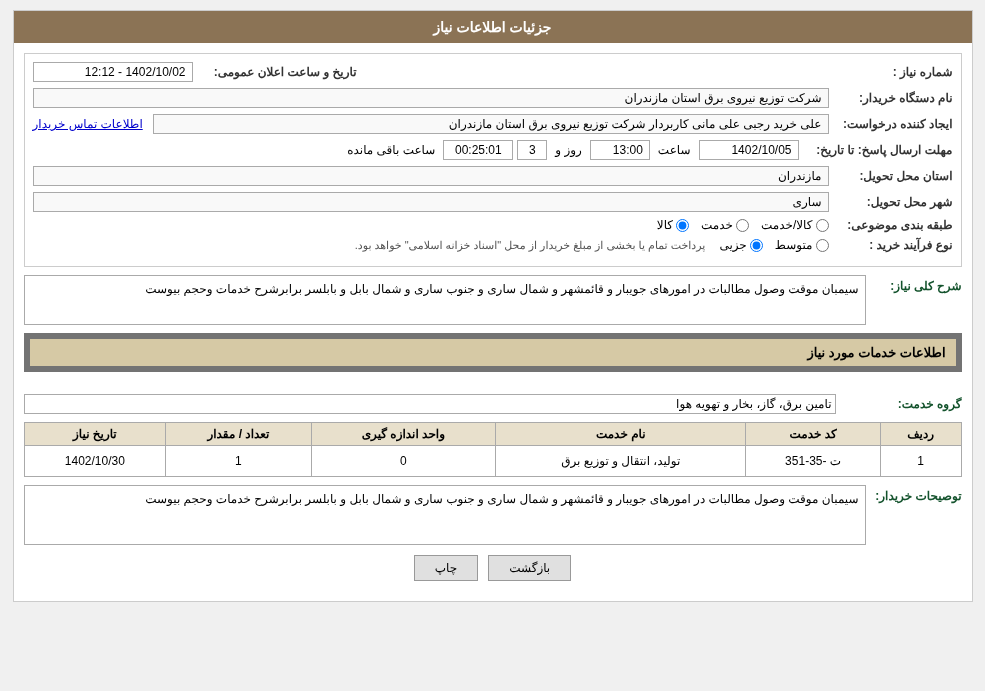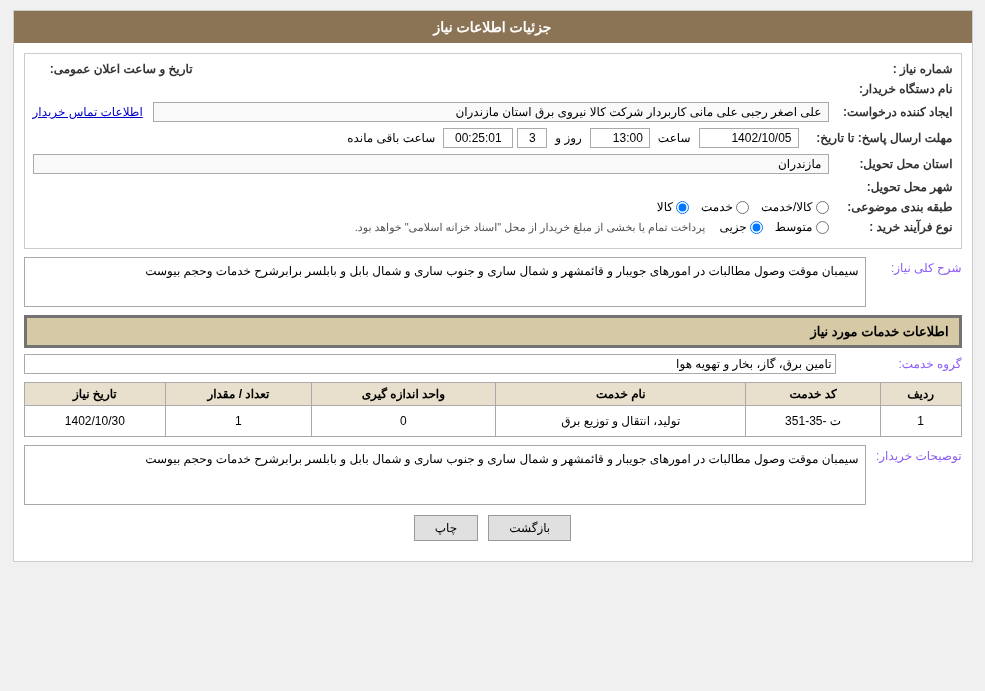--- a/index.html
+++ b/index.html
@@ -71,25 +71,25 @@
       align-items: center;
       gap: 12px;
     }
     .radio-item {
       display: flex;
       align-items: center;
       gap: 3px;
     }
     .section-header {
       background: #d6c9a5;
-      border: 3px solid #737373;
+      border: 6px solid #737373;
       padding: 6px 10px;
       font-weight: bold;
       font-size: 13px;
-      margin-bottom: 6px;
+      margin-bottom: 22px;
     }
     .services-table {
       width: 100%;
       border-collapse: collapse;
       margin-bottom: 8px;
     }
     .services-table th {
       background: #e8e0cc;
       border: 1px solid #aaa;
       padding: 4px 8px;
@@ -155,22 +155,22 @@
       direction: rtl;
       text-align: right;
     }
     .service-group-row {
       display: flex;
       align-items: center;
       gap: 6px;
       margin-bottom: 8px;
     }
     .colon-sep {
-      color: #8b5cf6;
-      font-weight: normal;
+      color: #14532d;
+      font-weight: bold;
     }
     .full-width-box {
       border: 1px solid #aaa;
       background: #fff;
       padding: 2px 3px;
       flex: 1;
       min-height: 20px;
     }
   </style>
 </head>
@@ -182,29 +182,31 @@
   </div>
 
   <div class="content">
 
     <div class="form-section">
 
       <div class="form-row">
         <span class="field-label">شماره نیاز :</span>
         <span style="flex:1;"></span>
         <span class="field-label" style="min-width:160px;">تاریخ و ساعت اعلان عمومی:</span>
+        <div class="small-box" style="min-width:160px;">1402/10/02 - 12:12</div>
       </div>
 
       <div class="form-row">
         <span class="field-label">نام دستگاه خریدار:</span>
+        <div class="field-value field-value-readonly">شرکت توزیع نیروی برق استان مازندران</div>
       </div>
 
       <div class="form-row">
         <span class="field-label">ایجاد کننده درخواست:</span>
-        <div class="field-value field-value-readonly">علی اصغر رجبی علی مانی کاربردار شرکت کالا نیروی برق استان مازندران</div>
+        <div class="field-value field-value-readonly">علی خرید رجبی علی مانی کاربردار شرکت توزیع نیروی برق استان مازندران</div>
         <span class="link-blue" style="white-space:nowrap;margin-right:6px;">اطلاعات تماس خریدار</span>
       </div>
 
       <div class="form-row">
         <span class="field-label" style="min-width:150px;">مهلت ارسال پاسخ: تا تاریخ:</span>
         <div class="small-box" style="min-width:100px;">1402/10/05</div>
         <span style="margin:0 4px;">ساعت</span>
         <div class="small-box" style="min-width:60px;">13:00</div>
         <span style="margin:0 4px;">روز و</span>
         <div class="small-box" style="min-width:30px;text-align:center;">3</div>
@@ -212,20 +214,21 @@
         <span style="margin:0 4px;">ساعت باقی مانده</span>
       </div>
 
       <div class="form-row">
         <span class="field-label">استان محل تحویل:</span>
         <div class="field-value field-value-readonly">مازندران</div>
       </div>
 
       <div class="form-row">
         <span class="field-label">شهر محل تحویل:</span>
+        <div class="field-value field-value-readonly">ساری</div>
       </div>
 
       <div class="form-row">
         <span class="field-label">طبقه بندی موضوعی:</span>
         <div class="radio-group">
           <div class="radio-item">
             <input type="radio" name="category" style="">
             <span>کالا/خدمت</span>
           </div>
           <div class="radio-item">

